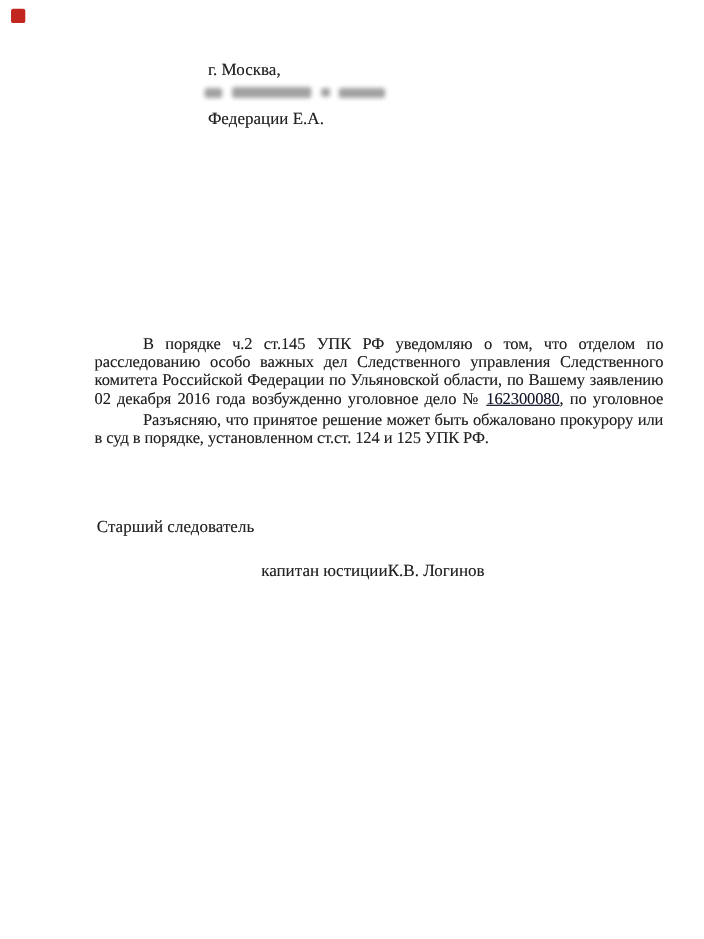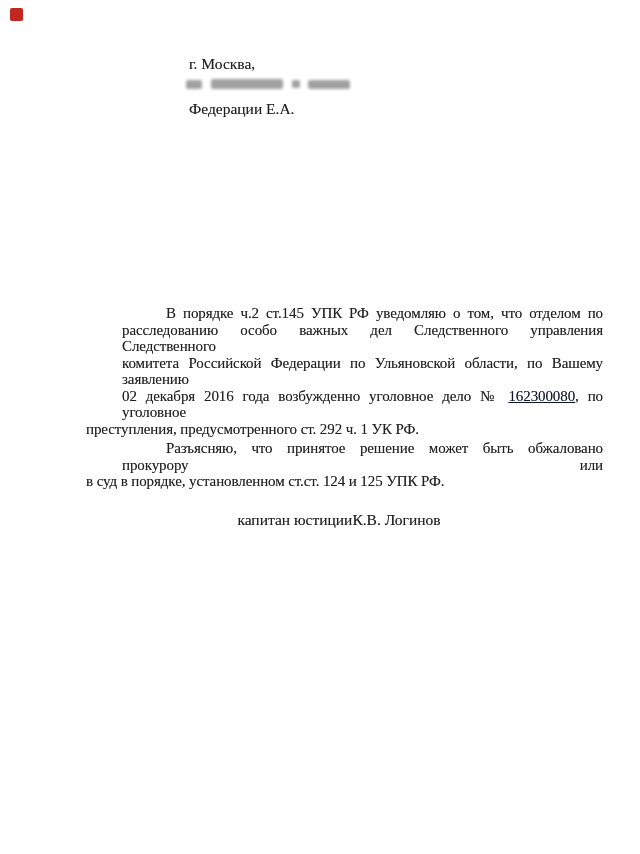--- a/index.html
+++ b/index.html
@@ -63,21 +63,21 @@
   
   .letter-body {
     position: absolute;
     left: 86px;
     top: 305px;
     width: 517px;
     font-size: 15px;
     line-height: 16.5px;
     letter-spacing: -0.1px;
   }
-  .jline { text-align: justify; text-align-last: justify; margin-left: 36px; }
+  .jline { text-align: justify; text-align-last: justify; }
   .lline { text-align: left; }
   .indent::before {
     content: "";
     display: inline-block;
     width: 44px;
     height: 1px;
   }
   .p2 { margin-top: 3px; }
   .case-link {
     color: #0f172a;
@@ -121,25 +121,25 @@
     <div class="recipient-name">Федерации Е.А.</div>
   </div>
 
   <div class="letter-body scan-text">
     <div class="jline indent">В порядке ч.2 ст.145 УПК РФ уведомляю о том, что отделом по</div>
     <div class="jline">расследованию особо важных дел Следственного управления Следственного</div>
     <div class="jline">комитета Российской Федерации по Ульяновской области, по Вашему заявлению</div>
     <div class="jline">
       <span>02 декабря 2016 года возбужденно уголовное дело № </span><a class="case-link">162300080</a><span>, по уголовное</span>
     </div>
-    <div class="lline">преступления, предусмотренного ст. 292 ч. 1 УК РФ.</div>
 
     <div class="jline indent p2">Разъясняю, что принятое решение может быть обжаловано прокурору или</div>
     <div class="lline">в суд в порядке, установленном ст.ст. 124 и 125 УПК РФ.</div>
   </div>
 
+  <div class="sig-position scan-text">Старший следователь</div>
 
   <div class="sig-row scan-text">
     <span>капитан юстиции</span>
     <span>К.В. Логинов</span>
   </div>
 
 </div>
 
 </body></html>

